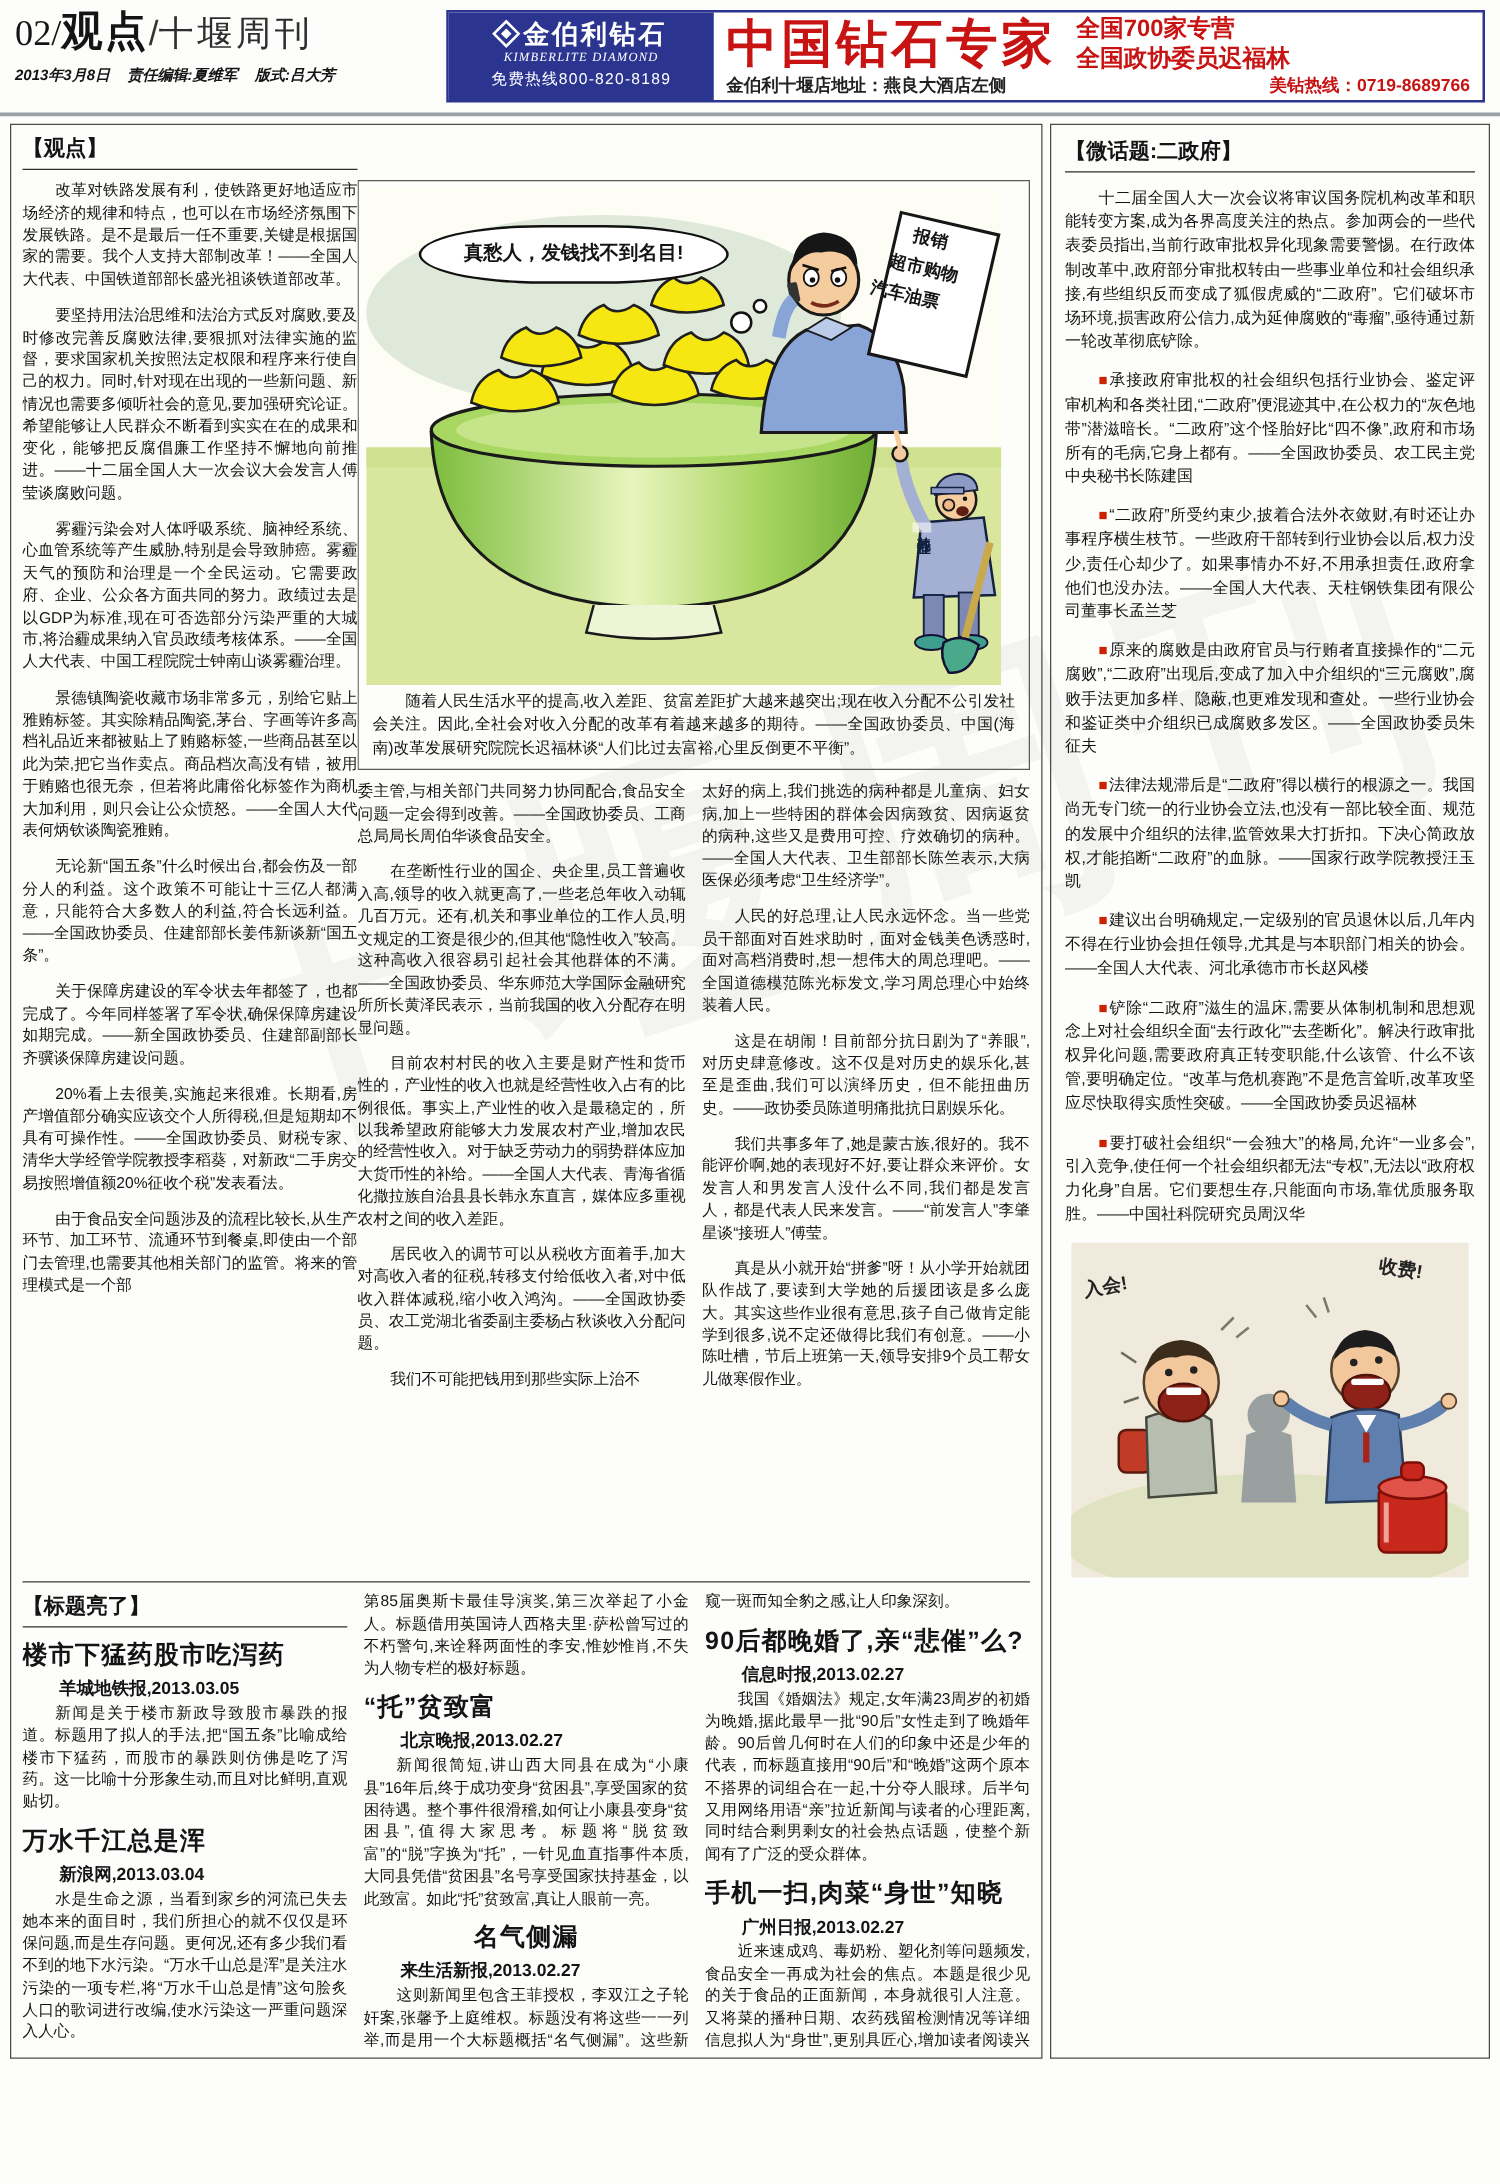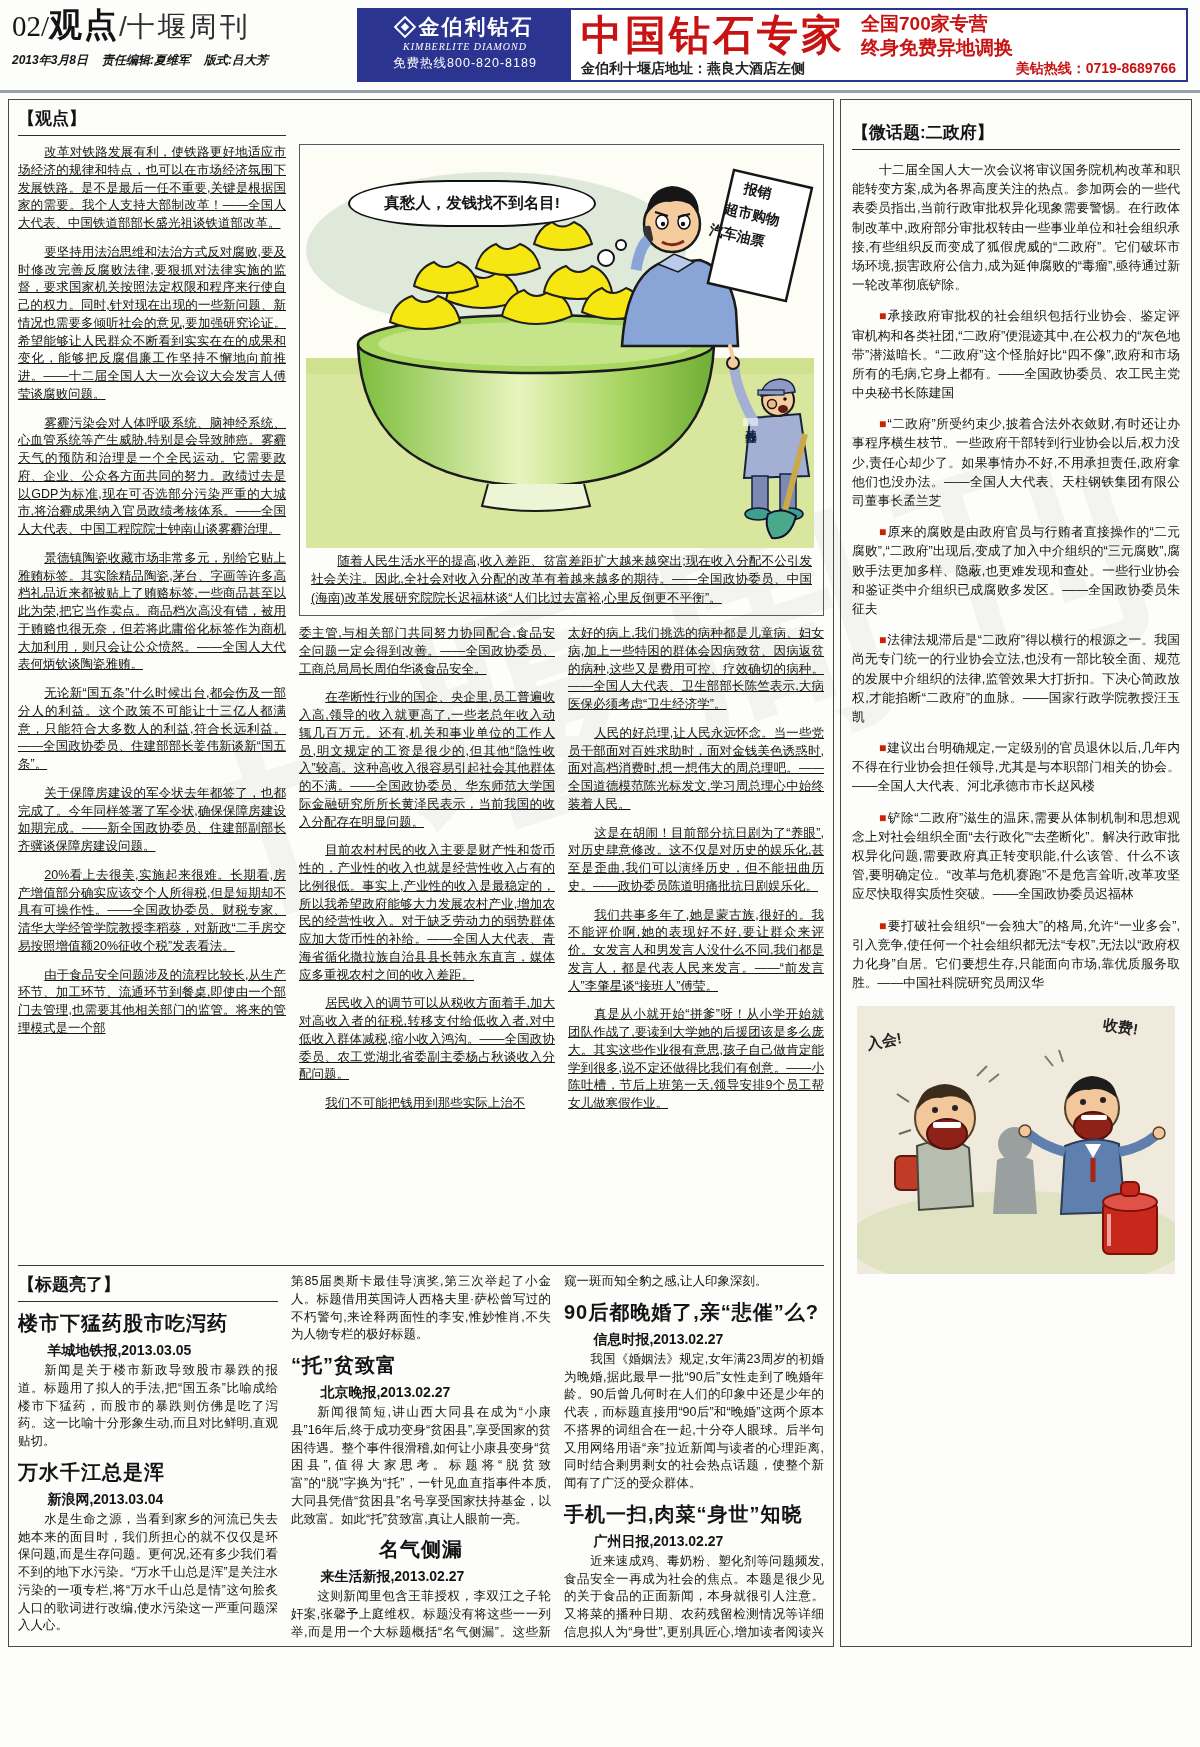--- a/index.html
+++ b/index.html
@@ -34,25 +34,25 @@
   .ad-bottom { display:flex; justify-content:space-between; font-size:14px; font-weight:bold; }
   .ad-addr { color:#222; }
   .ad-hot2 { color:#c81313; }
   .header-rule { height:3px; background:#99a2a8; margin:2px 0 6px; position:relative; z-index:2; }
   
   .watermark { position:absolute; left:130px; top:520px; z-index:1; font-size:235px; font-weight:900;
     color:rgba(110,110,110,0.07); transform:rotate(-18deg); white-space:nowrap; letter-spacing:30px; pointer-events:none; }
   
   .main { display:flex; gap:6px; padding:0 8px; height:1548px; position:relative; z-index:2; }
   .left-box { width:826px; border:1px solid #4a4a4a; padding:4px 9px 6px; display:flex; flex-direction:column; overflow:hidden; }
-  .right-box { flex:1; border:1px solid #4a4a4a; padding:18px 11px; overflow:hidden; }
+  .right-box { flex:1; border:1px solid #4a4a4a; padding:6px 11px; overflow:hidden; }
   .sec-label { font-weight:900; font-size:17px; padding:3px 0 5px; }
   .op-label { border-bottom:1.5px solid #2e2e2e; width:268px; margin-bottom:8px; }
   .sb-label { border-bottom:1.5px solid #2e2e2e; margin-bottom:10px; }
-  .opinion-area { display:flex; gap:13px; height:1118px; overflow:hidden;text-decoration:underline; }
+  .opinion-area { display:flex; height:1118px; overflow:hidden; }
   .op-col1 { width:268px; overflow:hidden; }
   .op-right { flex:1; display:flex; flex-direction:column; overflow:hidden; }
   .cartoon-box { border:1px solid #5a5a5a; padding:5px 6px 2px; margin-bottom:9px; }
   .cartoon-art { position:relative; width:508px; height:398px; }
   .cartoon-caption { font-size:12.6px; line-height:1.46; text-align:justify; padding:4px 5px 6px; text-indent:2.1em; margin:0; }
   .op-cols { display:flex; gap:13px; flex:1; overflow:hidden; }
   .op-col { flex:1; overflow:hidden; }
   p.art { font-size:12.5px; line-height:1.42; text-align:justify; margin:0 0 11px; text-indent:2.1em; }
   p.noind { text-indent:0; }
   .divider { border-top:1.5px solid #3c3c3c; margin:3px 0 7px; }
@@ -102,21 +102,21 @@
         <span class="ad-brand">金伯利钻石</span>
       </div>
       <div class="ad-brand-en">KIMBERLITE DIAMOND</div>
       <div class="ad-hotline">免费热线800-820-8189</div>
     </div>
     <div class="ad-right">
       <div class="ad-top">
         <div class="ad-headline">中国钻石专家</div>
         <div class="ad-subs">
           <div>全国700家专营</div>
-          <div>终身免费异地调换</div>
+          <div>全国政协委员迟福林</div>
         </div>
       </div>
       <div class="ad-bottom">
         <span class="ad-addr">金伯利十堰店地址：燕良大酒店左侧</span>
         <span class="ad-hot2">美钻热线：0719-8689766</span>
       </div>
     </div>
   </div>
 </div>
 <div class="header-rule"></div>

